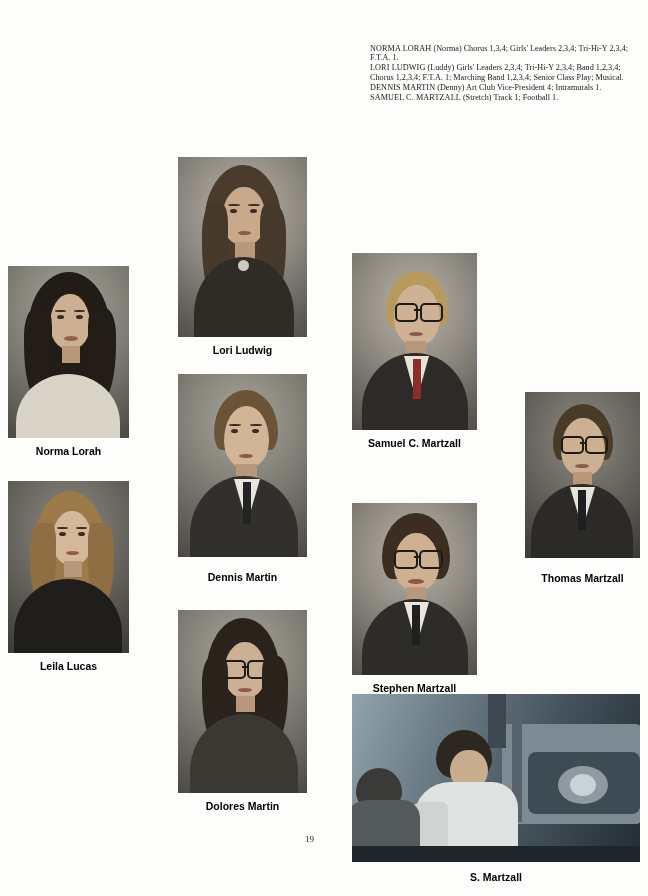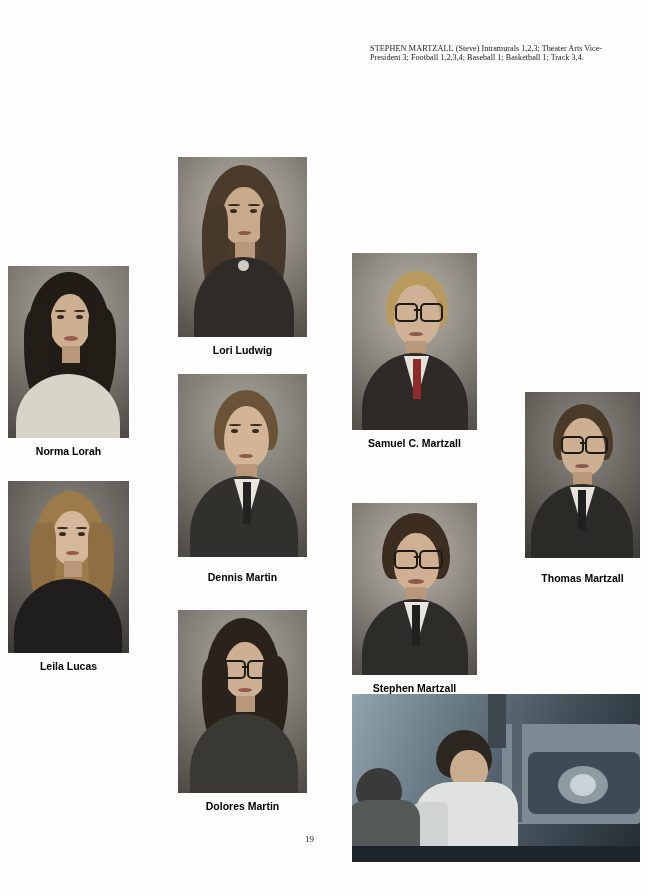--- a/index.html
+++ b/index.html
@@ -135,22 +135,34 @@
     overflow: hidden;
   }
 </style>
 </head>
 <body>
 
 <div class="page">
 
   <div class="text-block">
     <p class="entry">
-      <span class="nm">STEPHEN MARTZALL</span>
-      <span>(Steve) Intramurals 1,2,3; Theater Arts Vice-President 3; Football 1,2,3,4; Baseball 1; Basketball 1; Track 3,4.</span>
+      <span class="nm">NORMA LORAH</span>
+      <span>(Norma) Chorus 1,3,4; Girls' Leaders 2,3,4; Tri-Hi-Y 2,3,4; F.T.A. 1.</span>
+    </p>
+    <p class="entry">
+      <span class="nm">LORI LUDWIG</span>
+      <span>(Luddy) Girls' Leaders 2,3,4; Tri-Hi-Y 2,3,4; Band 1,2,3,4; Chorus 1,2,3,4; F.T.A. 1; Marching Band 1,2,3,4; Senior Class Play; Musical.</span>
+    </p>
+    <p class="entry">
+      <span class="nm">DENNIS MARTIN</span>
+      <span>(Denny) Art Club Vice-President 4; Intramurals 1.</span>
+    </p>
+    <p class="entry">
+      <span class="nm">SAMUEL C. MARTZALL</span>
+      <span>(Stretch) Track 1; Football 1.</span>
     </p>
   </div>
 
   <div class="photo bg-studio" style="left:178px; top:157px; width:129px; height:180px;">
     <div class="img">
       <div class="hair" style="left:26px; top:8px; width:78px; height:130px; background:#4a3b2c; border-radius:50% 50% 30% 30% / 46% 46% 54% 54%;"></div>
       <div class="face" style="left:44px; top:30px; width:44px; height:58px;"></div>
       <div class="brow" style="left:50px; top:47px; width:12px; height:2px;"></div>
       <div class="brow" style="left:70px; top:47px; width:12px; height:2px;"></div>
       <div class="eye" style="left:52px; top:52px; width:7px; height:4px;"></div>
@@ -294,16 +306,17 @@
     <div style="position:absolute; left:84px; top:36px; width:56px; height:48px; background:#2c2720; border-radius:50% 50% 30% 30% / 60% 60% 40% 40%;"></div>
     <div style="position:absolute; left:98px; top:56px; width:38px; height:40px; background:#c9ab8d; border-radius:46% 46% 50% 50% / 52% 52% 48% 48%;"></div>
     <div style="position:absolute; left:62px; top:88px; width:104px; height:82px; background:#dfe2e0; border-radius:36px 26px 0 0;"></div>
     <div style="position:absolute; left:54px; top:108px; width:42px; height:60px; background:#cfd3d1; border-radius:18px 6px 0 0;"></div>
 
     <div style="position:absolute; left:4px; top:74px; width:46px; height:40px; background:#3a3a38; border-radius:50% 50% 30% 30% / 60% 60% 40% 40%;"></div>
     <div style="position:absolute; left:-8px; top:106px; width:76px; height:64px; background:#545a59; border-radius:24px 18px 0 0;"></div>
 
     <div style="position:absolute; left:0; top:152px; width:288px; height:16px; background:#1d262c;"></div>
   </div>
+  <div class="caption" style="left:352px; top:871px; width:288px;">S. Martzall</div>
 
   <div class="page-number">19</div>
 
 </div>
 
 </body></html>

